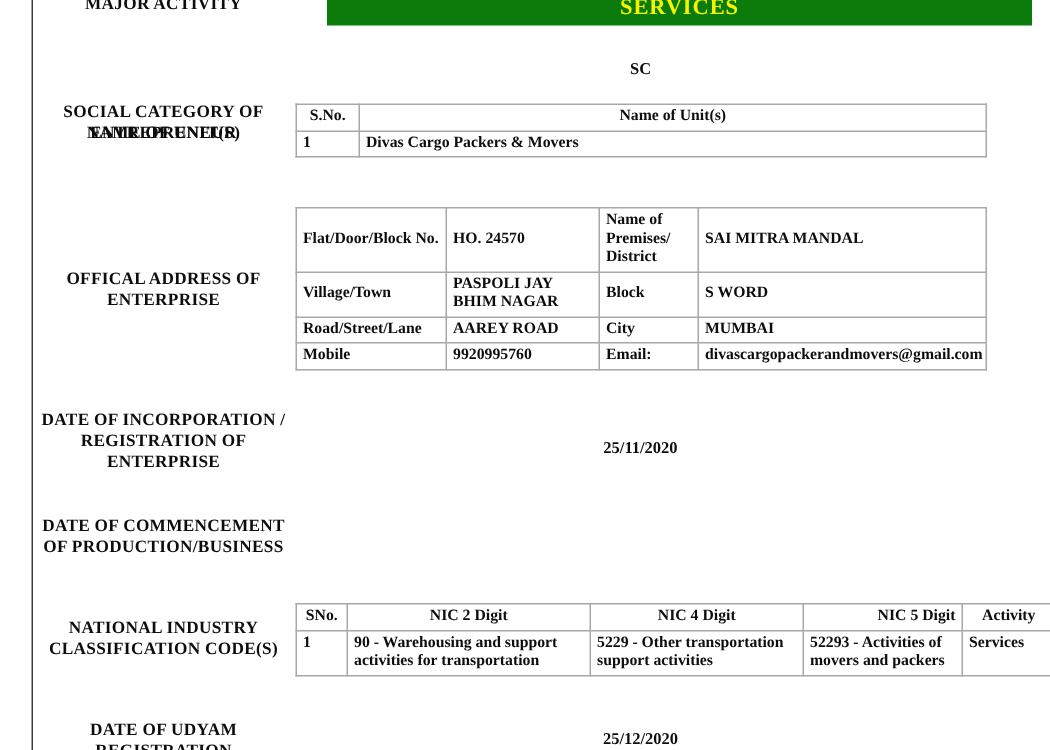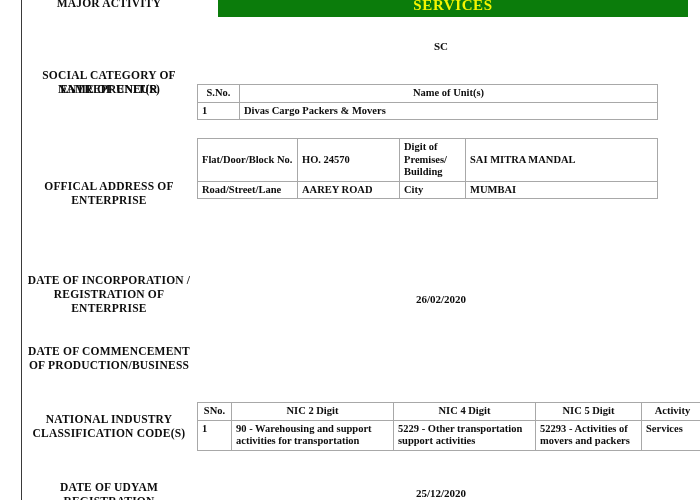--- a/index.html
+++ b/index.html
@@ -40,21 +40,21 @@
     left: 0;
     width: 174px;
     text-align: center;
     font-weight: bold;
     font-size: 11.5px;
     line-height: 14px;
     letter-spacing: .2px;
   }
   .value-center {
     position: absolute;
-    left: 186px;
+    left: 172px;
     width: 466px;
     text-align: center;
     font-weight: bold;
     font-size: 11px;
   }
 
   
   #banner {
     position: absolute;
     left: 196px;
@@ -88,35 +88,35 @@
     vertical-align: middle;
     line-height: 12.5px;
     font-weight: bold;
     text-align: left;
   }
   table.grid th {
     text-align: center;
   }
 
   
-  #unit-table { left: 197px; top: 84px; width: 461px; }
+  #unit-table { left: 197px; top: 69px; width: 461px; }
   #unit-table .col-sno { width: 33px; }
 
   
   #address-table { left: 197px; top: 138px; width: 461px; }
   #address-table .ca { width: 91px; }
   #address-table .cb { width: 93px; }
   #address-table .cc { width: 57px; }
 
   
   #nic-table { left: 197px; top: 402px; width: 461px; }
   #nic-table .n0 { width: 25px; }
   #nic-table .n1 { width: 153px; }
   #nic-table .n2 { width: 133px; }
-  #nic-table .n3 { width: 97px; }
+  #nic-table .n3 { width: 97px; text-align: right; }
   #nic-table .n4 { width: 53px; }
   #nic-table td { vertical-align: top; }
 </style>
 </head>
 <body>
 
 <div id="page-frame">
 
   <div id="left-rule"></div>
 
@@ -149,35 +149,47 @@
 
   <div class="row" style="top:179px;">
     <div class="label">OFFICAL ADDRESS OF ENTERPRISE</div>
   </div>
 
   <table class="grid" id="address-table">
     <tbody>
         <tr>
       <td class="ca">Flat/Door/Block No.</td>
       <td class="cb">HO. 24570</td>
-      <td class="cc">Digit of Premises/ Building</td>
+      <td class="cc">Name of Premises/ District</td>
       <td>SAI MITRA MANDAL</td>
+    </tr>
+    <tr>
+      <td>Village/Town</td>
+      <td>PASPOLI JAY BHIM NAGAR</td>
+      <td>Block</td>
+      <td>S WORD</td>
     </tr>
     <tr>
       <td>Road/Street/Lane</td>
       <td>AAREY ROAD</td>
       <td>City</td>
       <td>MUMBAI</td>
     </tr>
+    <tr>
+      <td>Mobile</td>
+      <td>9920995760</td>
+      <td>Email:</td>
+      <td>divascargopackerandmovers@gmail.com</td>
+    </tr>
   </tbody>
     </table>
 
   <div class="row" style="top:273px;">
     <div class="label">DATE OF INCORPORATION / REGISTRATION OF ENTERPRISE</div>
-    <div class="value-center" style="top:20px;">26/02/2020</div>
+    <div class="value-center" style="top:20px;">25/11/2020</div>
   </div>
 
   <div class="row" style="top:344px;">
     <div class="label">DATE OF COMMENCEMENT OF PRODUCTION/BUSINESS</div>
     <div class="value-center" style="top:20px;"></div>
   </div>
 
   <div class="row" style="top:412px;">
     <div class="label">NATIONAL INDUSTRY CLASSIFICATION CODE(S)</div>
   </div>

